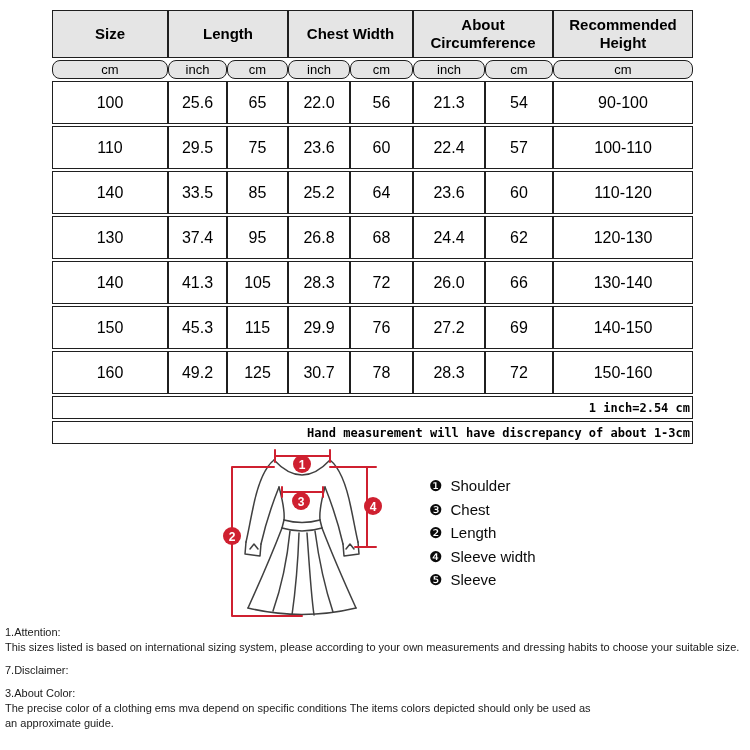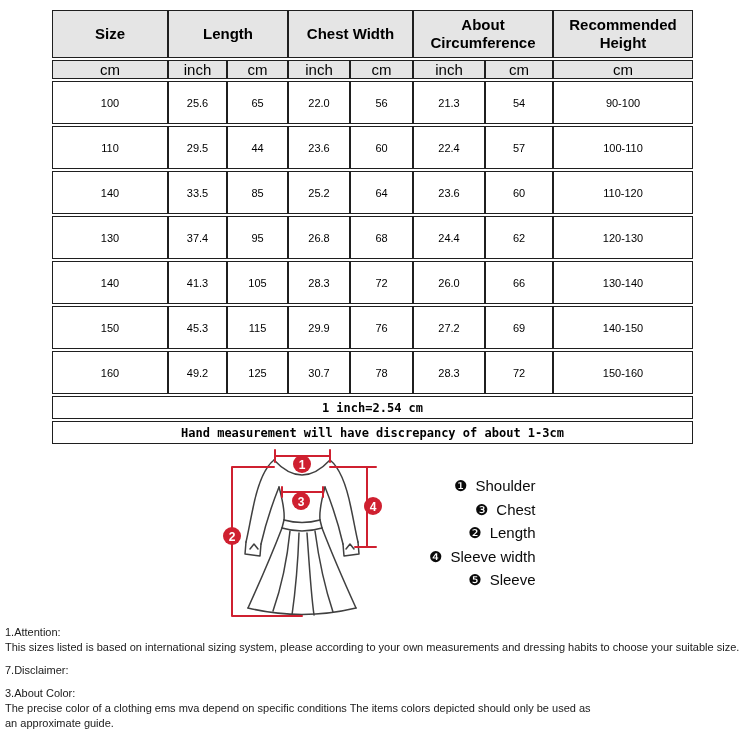--- a/index.html
+++ b/index.html
@@ -30,40 +30,42 @@
   }
   .size-table th.main {
     background: #e5e5e5;
     font-size: 15px;
     font-weight: bold;
     height: 46px;
     line-height: 1.2;
   }
   .size-table th.unit {
     background: #e5e5e5;
-    font-size: 15px;
+    font-size: 13px;
     font-weight: normal;
     height: 17px;
-  }
-  .size-table td.val { font-size: 11px; height: 41px; }
+    border-radius: 8px;
+  }
+  .size-table td.val { font-size: 16px; height: 41px; }
   .size-table td.note-cell {
     font-family: "DejaVu Sans Mono", monospace;
     font-size: 12px;
     font-weight: bold;
     height: 21px;
+    text-align: right;
   }
 
   
   .diagram {
     position: absolute; left: 210px; top: 446px;
     width: 400px; height: 176px;
     display: flex; align-items: flex-start;
   }
   .diagram svg { width: 205px; height: 173px; display: block; }
-  ul.legend { list-style: none; margin: 28px 7px 0 14px; padding: 0; text-align: right; }
+  ul.legend { list-style: none; margin: 28px 7px 0 14px; padding: 0; }
   ul.legend li {
     font-size: 15px;
     line-height: 23.6px;
     color: #0a0a0a;
     white-space: nowrap;
   }
   ul.legend li .bullet { margin-right: 8px; font-size: 15px; }
 
   
   .footer {
@@ -116,21 +118,21 @@
             <td class="val">65</td>
             <td class="val">22.0</td>
             <td class="val">56</td>
             <td class="val">21.3</td>
             <td class="val">54</td>
             <td class="val">90-100</td>
           </tr>
           <tr>
             <td class="val">110</td>
             <td class="val">29.5</td>
-            <td class="val">44</td>
+            <td class="val">75</td>
             <td class="val">23.6</td>
             <td class="val">60</td>
             <td class="val">22.4</td>
             <td class="val">57</td>
             <td class="val">100-110</td>
           </tr>
           <tr>
             <td class="val">140</td>
             <td class="val">33.5</td>
             <td class="val">85</td>

